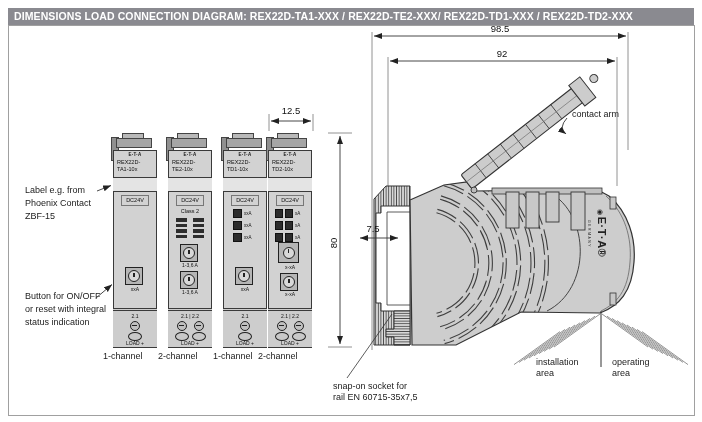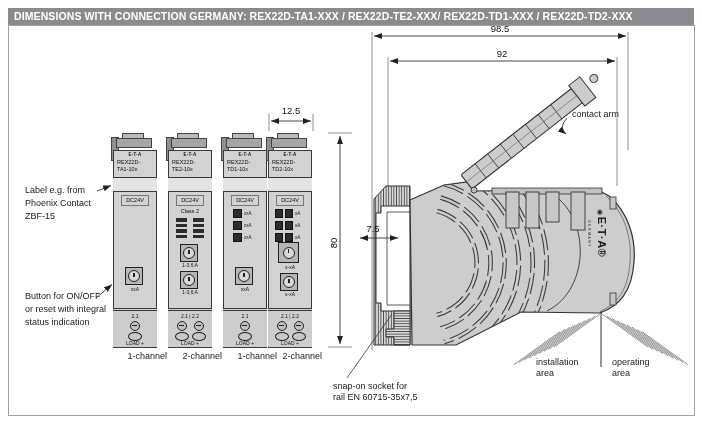--- a/index.html
+++ b/index.html
@@ -5,21 +5,21 @@
   html,body{margin:0;padding:0;background:#fff;}
   .page{position:relative;width:702px;height:422px;background:#fff;overflow:hidden;
         font-family:"Liberation Sans",sans-serif;color:#1a1a1a;}
   .hdr{position:absolute;left:8px;top:8px;width:686px;height:17px;background:#8a8a90;
        color:#fff;font-size:10.5px;font-weight:bold;line-height:17px;padding-left:6px;
        box-sizing:border-box;white-space:nowrap;letter-spacing:.1px;}
   .frame{position:absolute;left:8px;top:25px;width:685px;height:389px;border:1px solid #a0a0a0;background:#fff;}
   .note{position:absolute;font-size:9px;line-height:1.45;color:#222;}
   .note-label{left:25px;top:184px;width:70px;}
   .note-button{left:25px;top:290px;width:86px;}
-  .caption{position:absolute;top:351px;width:64px;text-align:right;font-size:9px;color:#222;}
+  .caption{position:absolute;top:351px;width:64px;text-align:left;font-size:9px;color:#222;}
   
   .module{position:absolute;top:133px;width:44px;}
   .m1{left:113px}.m2{left:168px}.m3{left:223px}.m4{left:268px}
   .clip-t{position:absolute;left:9px;top:0;width:20px;height:6px;background:#b9b9b9;border:1px solid #444;}
   .clip-m{position:absolute;left:3px;top:5px;width:34px;height:8px;background:#a5a5a5;border:1px solid #444;}
   .clip-h{position:absolute;left:-2px;top:4px;width:6px;height:22px;background:#909090;border:1px solid #444;}
   .mbody{position:absolute;top:17px;left:0;width:42px;height:194px;background:#d2d2d2;border:1px solid #3a3a3a;}
   .mlogo{position:absolute;top:1px;left:0;width:100%;text-align:center;font-size:4.5px;font-weight:bold;letter-spacing:.2px;color:#111;}
   .mmodel{position:absolute;top:8px;left:3px;font-size:5.5px;line-height:6.5px;color:#111;}
   .mstrip{position:absolute;top:26px;left:-1px;right:-1px;height:13px;background:#e4e4e4;
@@ -51,21 +51,21 @@
   .load-lbl{position:absolute;bottom:1px;left:0;width:100%;text-align:center;font-size:5px;color:#111;}
   .overlay{position:absolute;left:0;top:0;pointer-events:none;}
   .dimtxt{font-size:9.5px;fill:#111;}
   .areatxt{font-size:9px;fill:#222;}
 </style>
 </head>
 <body>
 
 <div class="page">
   <div class="hdr">
-    <span>DIMENSIONS WITH CONNECTION GERMANY: REX22D-TA1-XXX / REX22D-TE2-XXX/ REX22D-TD1-XXX / REX22D-TD2-XXX</span>
+    <span>DIMENSIONS LOAD CONNECTION DIAGRAM: REX22D-TA1-XXX / REX22D-TE2-XXX/ REX22D-TD1-XXX / REX22D-TD2-XXX</span>
   </div>
   <div class="frame"></div>
 
   <div class="note note-label">Label e.g. from Phoenix Contact ZBF-15</div>
   <div class="note note-button">Button for ON/OFF or reset with integral status indication</div>
 
   <div class="module m1">
     <div class="clip-h"></div>
     <div class="clip-t"></div>
     <div class="clip-m"></div>

